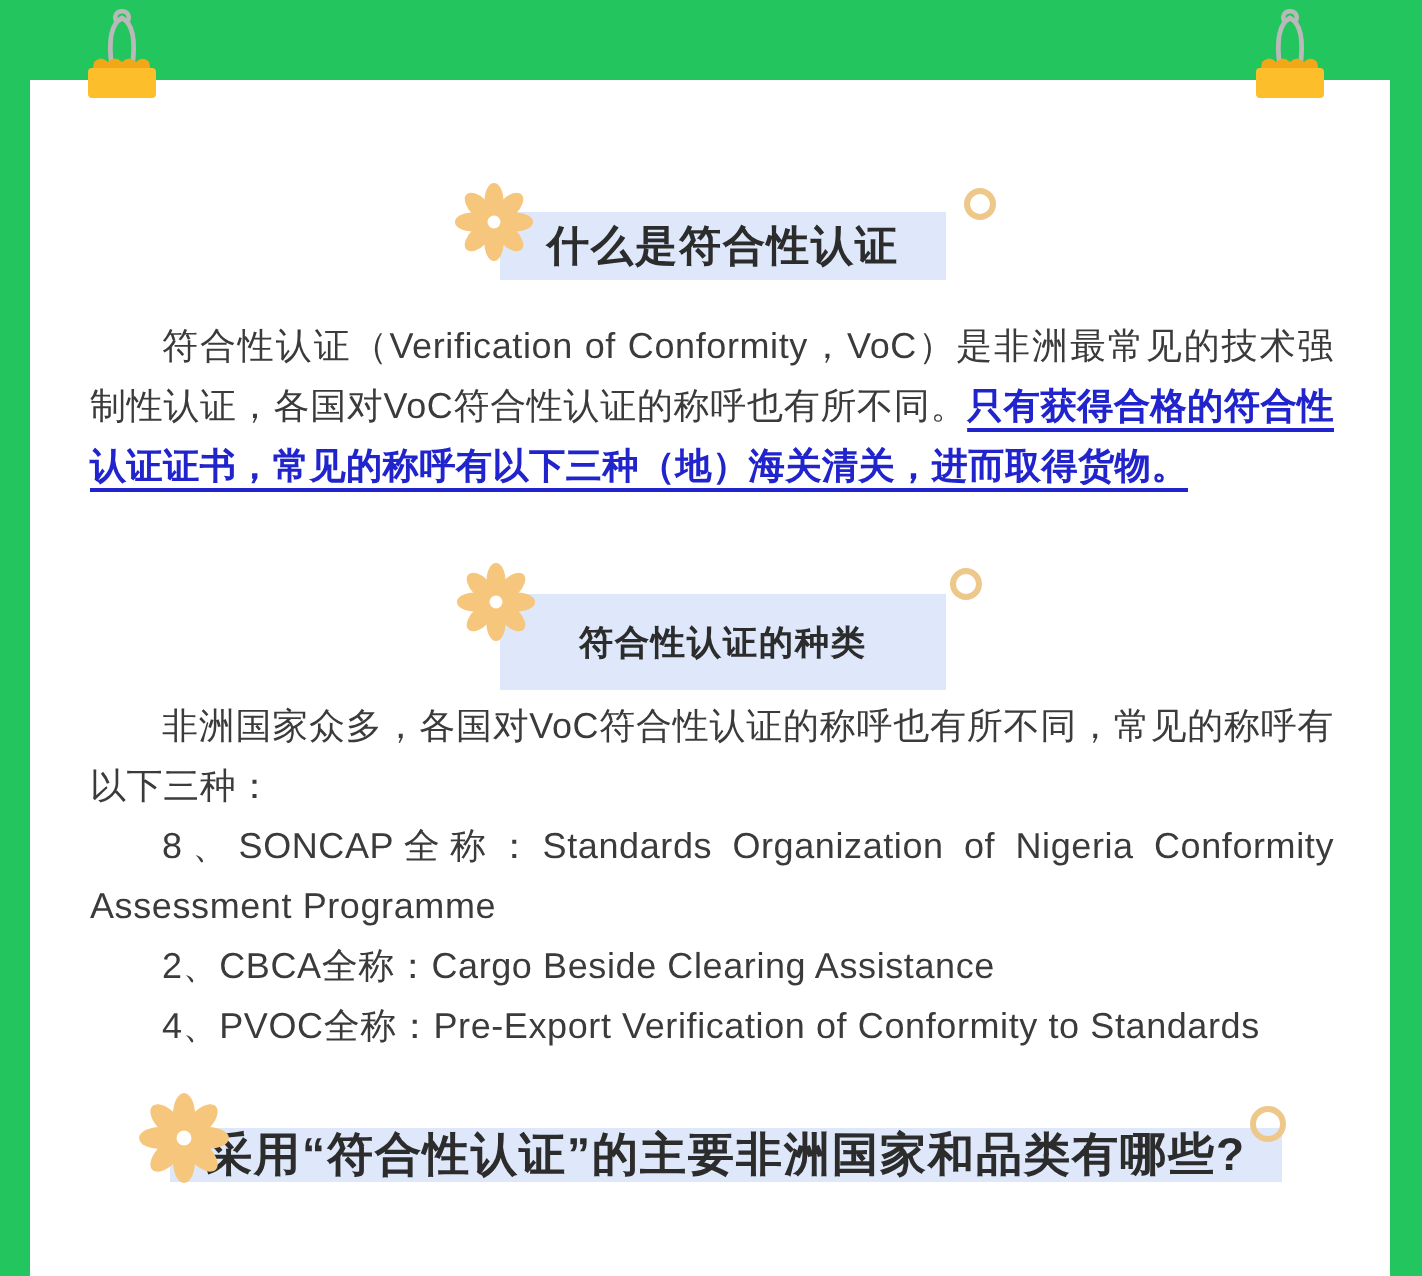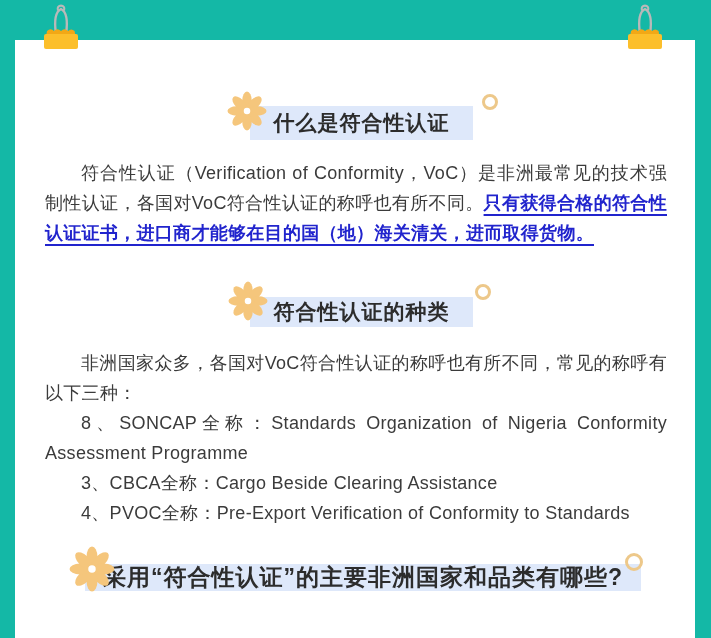--- a/index.html
+++ b/index.html
@@ -1,18 +1,18 @@
 <!DOCTYPE html>
 <html><head>
 <meta charset="utf-8">
 <style>
   html,body{margin:0;padding:0;background:#d4ecf8;}
   .stage{
     position:relative;width:711px;height:638px;overflow:hidden;
-    background:#14b8a6;
+    background:#22c55e;
     font-family:"Liberation Sans","DejaVu Sans",sans-serif;
   }
   .card{
     position:absolute;left:15px;top:40px;width:680px;height:598px;
     background:#ffffff;
   }
   .clip{position:absolute;width:56px;height:52px;}
   .clip-left{left:33px;top:1px;}
   .clip-right{left:617px;top:1px;}
 
@@ -25,21 +25,21 @@
   .ring-1{left:482px;top:94px;width:10px;height:10px;}
   .ring-2{left:475px;top:284px;width:10px;height:10px;}
   .ring-3{left:625px;top:553px;width:12px;height:12px;}
 
   .heading{
     position:absolute;background:#dee8fa;color:#2c2c2c;
     font-weight:bold;display:flex;align-items:center;justify-content:center;
     letter-spacing:1px;
   }
   .h1box{left:250px;top:106px;width:223px;height:34px;font-size:21px;}
-  .h2box{left:250px;top:297px;width:223px;height:30px;font-size:21px;}
+  .h2box{left:250px;top:297px;width:223px;height:48px;font-size:17px;}
   .h3box{left:85px;top:564px;width:556px;height:27px;font-size:23px;}
 
   .bodytext{
     position:absolute;left:45px;width:622px;
     font-size:18px;line-height:30px;color:#3b3b3b;
     text-align:justify;letter-spacing:0.3px;
   }
   .bodytext p{margin:0;text-indent:2em;text-align:justify;}
   .para-1{top:158px;}
   .para-2{top:348px;}
@@ -83,21 +83,21 @@
       <ellipse cx="0" cy="-11" rx="5" ry="9.5" transform="rotate(225)"></ellipse>
       <ellipse cx="0" cy="-11" rx="5" ry="9.5" transform="rotate(270)"></ellipse>
       <ellipse cx="0" cy="-11" rx="5" ry="9.5" transform="rotate(315)"></ellipse>
     </g>
     <circle r="3.4" fill="#ffffff"></circle>
   </svg>
   <div class="ring ring-1"></div>
 
   <div class="bodytext para-1">
     <p>
-      <span>符合性认证（Verification of Conformity，VoC）是非洲最常见的技术强制性认证，各国对VoC符合性认证的称呼也有所不同。</span><span class="em-blue">只有获得合格的符合性认证证书，进口商才能够在目的国（地）海关清关，进而取得货物。</span>
+      <span>符合性认证（Verification of Conformity，VoC）是非洲最常见的技术强制性认证，各国对VoC符合性认证的称呼也有所不同。</span><span class="em-blue">只有获得合格的符合性认证证书，常见的称呼有以下三种（地）海关清关，进而取得货物。</span>
     </p>
   </div>
 
   <div class="heading h2box">
     <span>符合性认证的种类</span>
   </div>
   <svg class="flower flower-2" viewBox="-21 -21 42 42">
     <g fill="#f5c67c">
       <ellipse cx="0" cy="-11" rx="5" ry="9.5"></ellipse>
       <ellipse cx="0" cy="-11" rx="5" ry="9.5" transform="rotate(45)"></ellipse>
@@ -108,21 +108,21 @@
       <ellipse cx="0" cy="-11" rx="5" ry="9.5" transform="rotate(270)"></ellipse>
       <ellipse cx="0" cy="-11" rx="5" ry="9.5" transform="rotate(315)"></ellipse>
     </g>
     <circle r="3.4" fill="#ffffff"></circle>
   </svg>
   <div class="ring ring-2"></div>
 
   <div class="bodytext para-2">
     <p>非洲国家众多，各国对VoC符合性认证的称呼也有所不同，常见的称呼有以下三种：</p>
     <p>8、SONCAP全称：Standards Organization of Nigeria Conformity Assessment Programme</p>
-    <p>3、CBCA全称：Cargo Beside Clearing Assistance</p>
+    <p>2、CBCA全称：Cargo Beside Clearing Assistance</p>
     <p>4、PVOC全称：Pre-Export Verification of Conformity to Standards</p>
   </div>
 
   <div class="heading h3box">
     <span>采用“符合性认证”的主要非洲国家和品类有哪些?</span>
   </div>
   <svg class="flower flower-3" viewBox="-21 -21 42 42">
     <g fill="#f5c67c">
       <ellipse cx="0" cy="-11" rx="5" ry="9.5"></ellipse>
       <ellipse cx="0" cy="-11" rx="5" ry="9.5" transform="rotate(45)"></ellipse>

